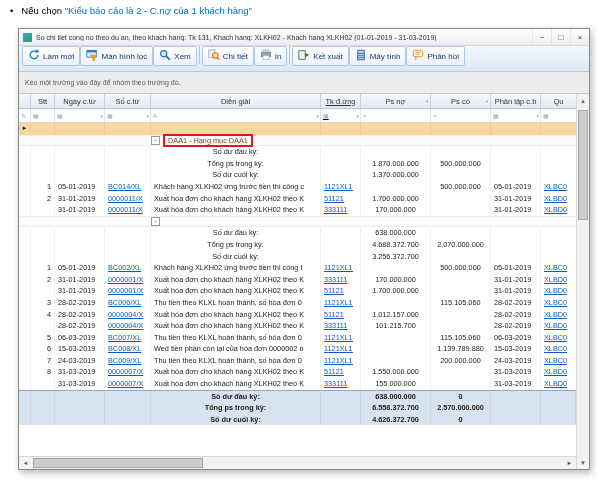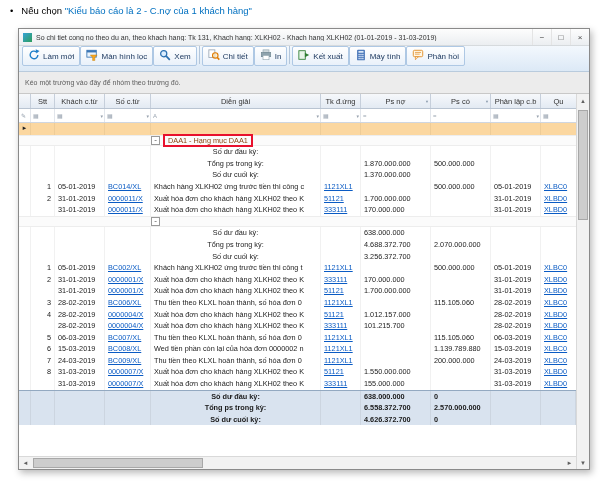--- a/index.html
+++ b/index.html
@@ -46,22 +46,22 @@
   .f-cell { border-right:1px solid #e2e6ec; display:flex; align-items:center; padding:0 2px;
     position:relative; overflow:hidden; }
   .f-icon { font-size:6px; color:#9aa5b1; }
   .f-caret { position:absolute; right:1px; font-size:5px; color:#98a2ae; }
 
   .grid-body { flex:0 0 auto; }
   .row { display:flex; height:11.6px; background:#fff; flex:0 0 auto; }
   .cell { border-right:1px solid #f1f1f1; padding:0 3px; font-size:7.3px; color:#1c1c1c;
     line-height:11.4px; white-space:nowrap; overflow:hidden; }
   .c0{width:12px;} .c1{width:24px;} .c2{width:50px;} .c3{width:46px;} .c4{width:170px;}
-  .c5{width:40px;} .c6{width:70px;} .c7{width:60px;} .c8{width:50px;} .c9{width:35px; border-right:none;}
-  .num { text-align:left; }
+  .c5{width:40px;text-decoration:underline;} .c6{width:70px;} .c7{width:60px;} .c8{width:50px;} .c9{width:35px; border-right:none;}
+  .num { text-align:center; }
   .sttcol { text-align:right; }
   .link { color:#0a5bc4; text-decoration:underline; cursor:pointer; }
 
   .row-current { background:#fbd7a0; }
   .row-current .cell { border-right-color:rgba(0,0,0,.05); }
   .indicator { padding:0; text-align:center; font-size:6px; line-height:11.4px; color:#222; }
 
   .row-group { background:#fbfbfb; border-top:1px solid #ededed; border-bottom:1px solid #ededed;
     align-items:center; overflow:visible; }
   .group-indent { width:120px; flex:0 0 auto; }
@@ -196,21 +196,21 @@
   <div class="grid">
     <div class="grid-main">
       <div class="grid-header" id="grid-header">
           <div class="h-cell c0">
             <span></span>
           </div>
           <div class="h-cell c1">
             <span>Stt</span>
           </div>
           <div class="h-cell c2">
-            <span>Khách c.từ</span>
+            <span>Ngày c.từ</span>
           </div>
           <div class="h-cell c3">
             <span>Số c.từ</span>
           </div>
           <div class="h-cell c4">
             <span>Diễn giải</span>
           </div>
           <div class="h-cell c5">
             <span>Tk đ.ứng</span>
           </div>

